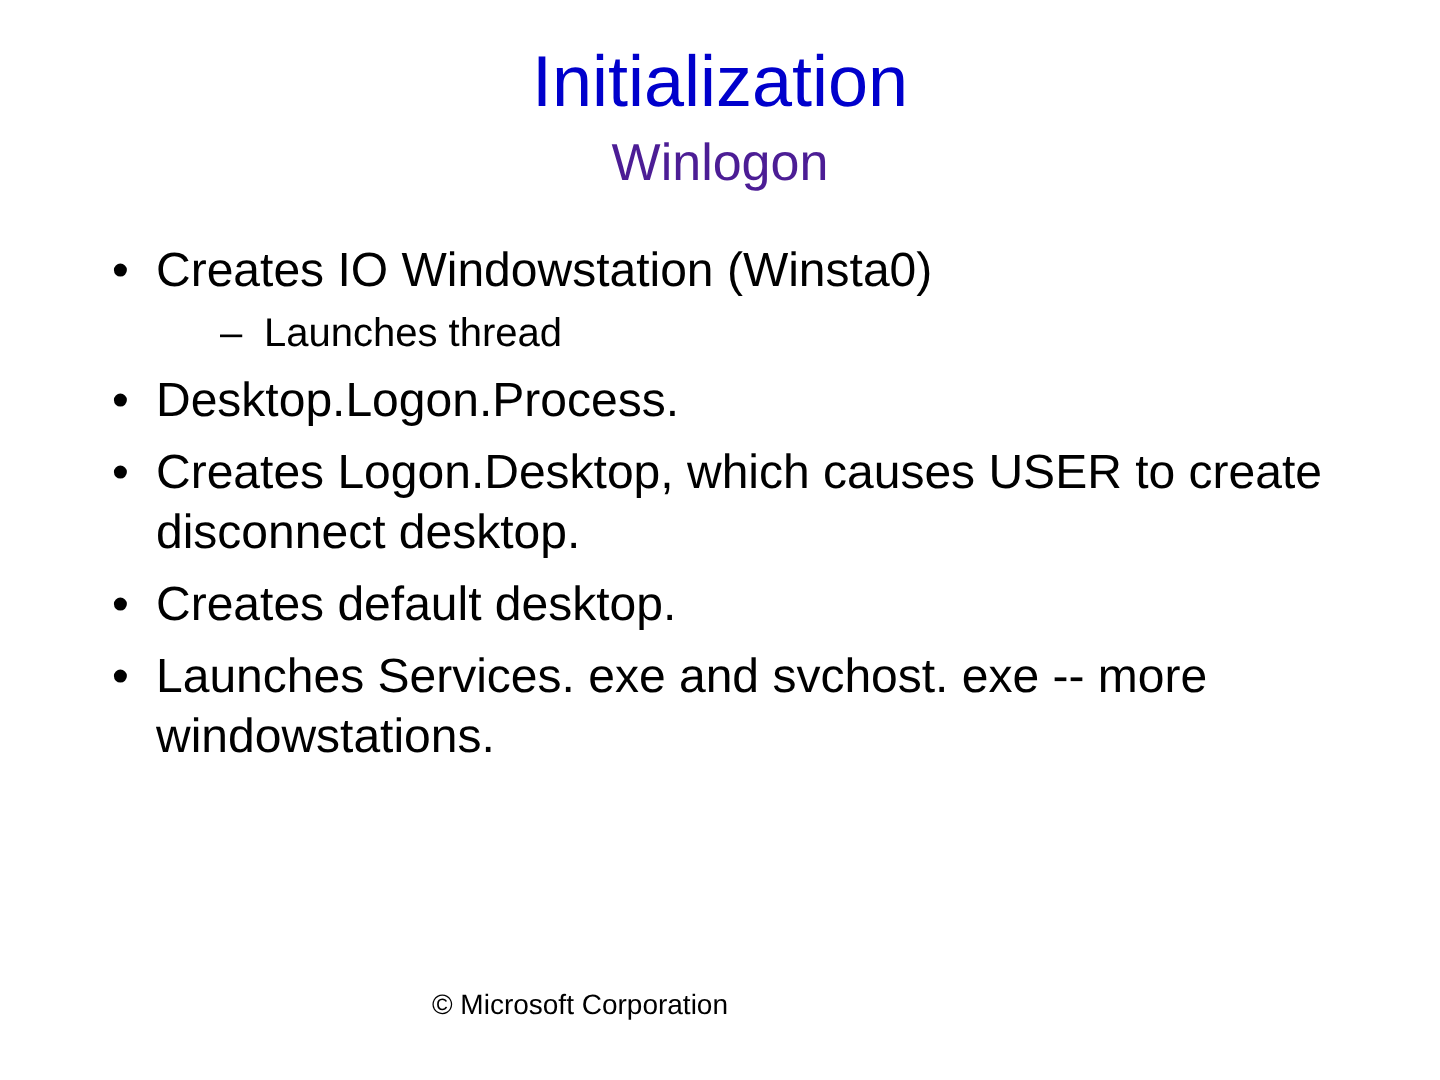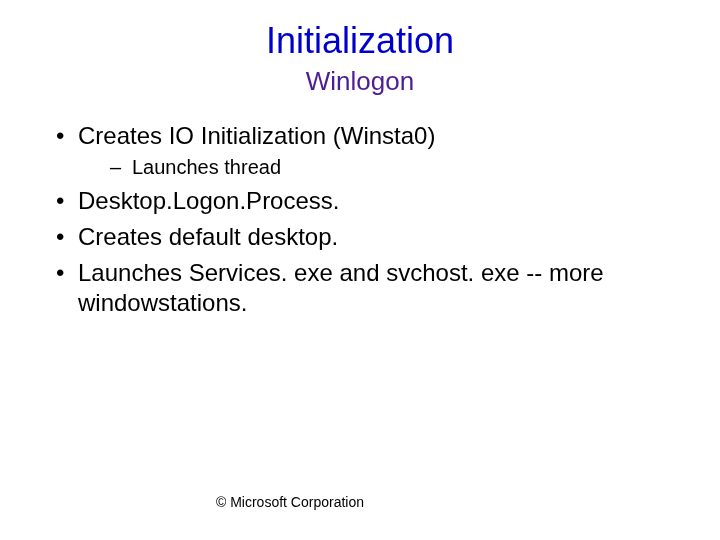--- a/index.html
+++ b/index.html
@@ -80,24 +80,25 @@
 </style>
 </head>
 <body>
 
 <div class="slide">
   <h1 class="title">Initialization</h1>
   <h2 class="subtitle">Winlogon</h2>
 
   <ul class="level1">
     <li>
-      <span>Creates IO Initialization (Winsta0)</span>
+      <span>Creates IO Windowstation (Winsta0)</span>
       <ul class="level2">
         <li><span>Launches thread</span></li>
       </ul>
     </li>
     <li><span>Desktop.Logon.Process.</span></li>
+    <li><span>Creates Logon.Desktop, which causes USER to create disconnect desktop.</span></li>
     <li><span>Creates default desktop.</span></li>
     <li><span>Launches Services. exe and svchost. exe -- more windowstations.</span></li>
   </ul>
 
   <div class="footer">© Microsoft Corporation</div>
 </div>
 
 </body></html>

